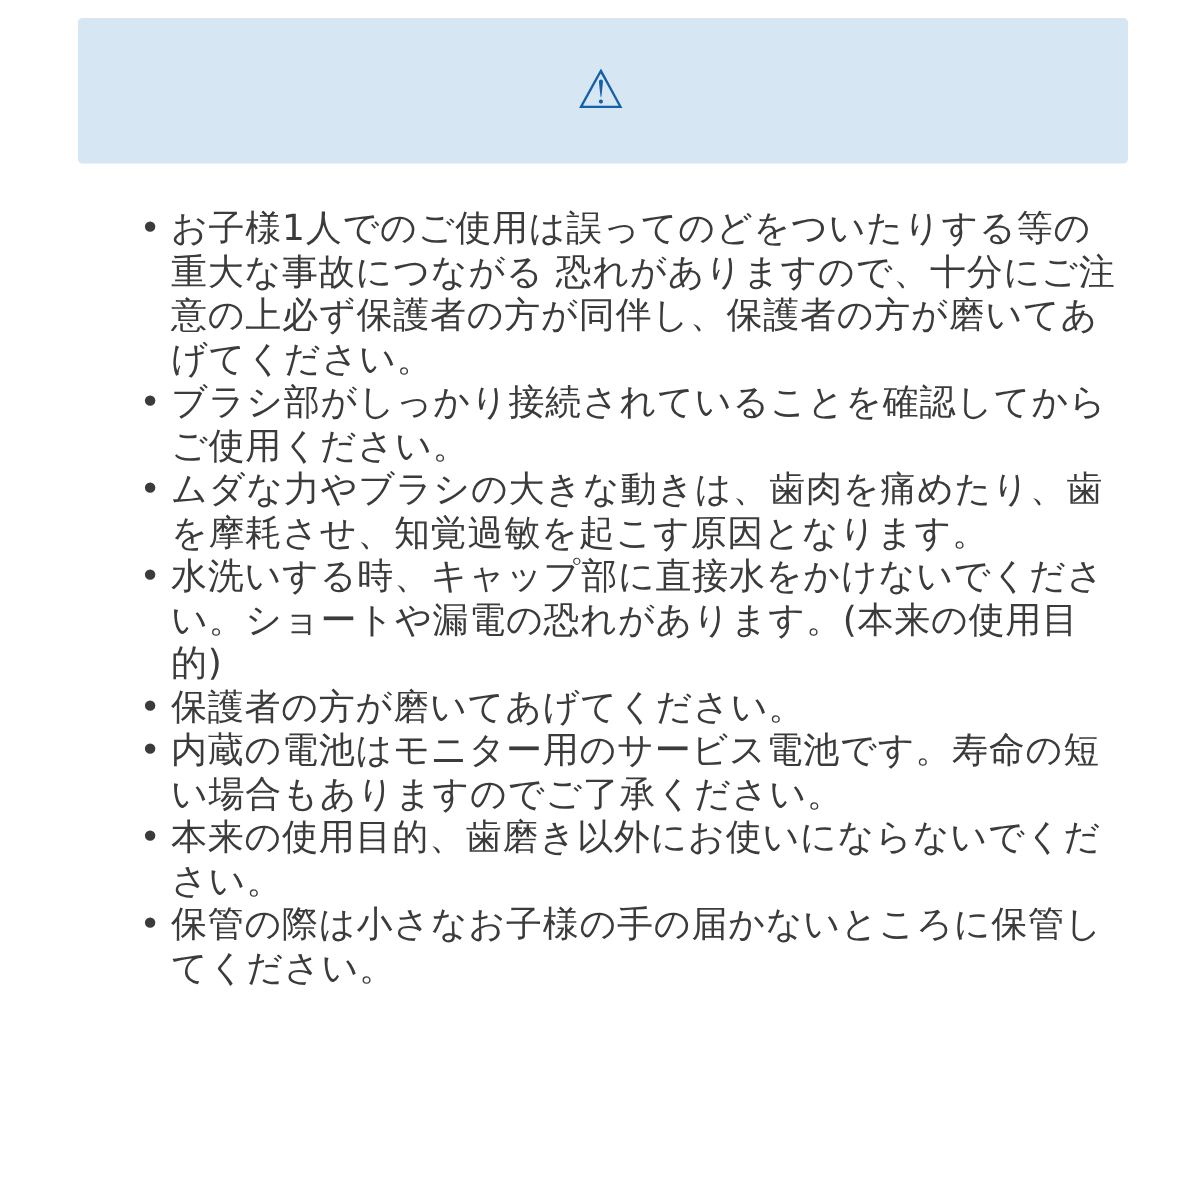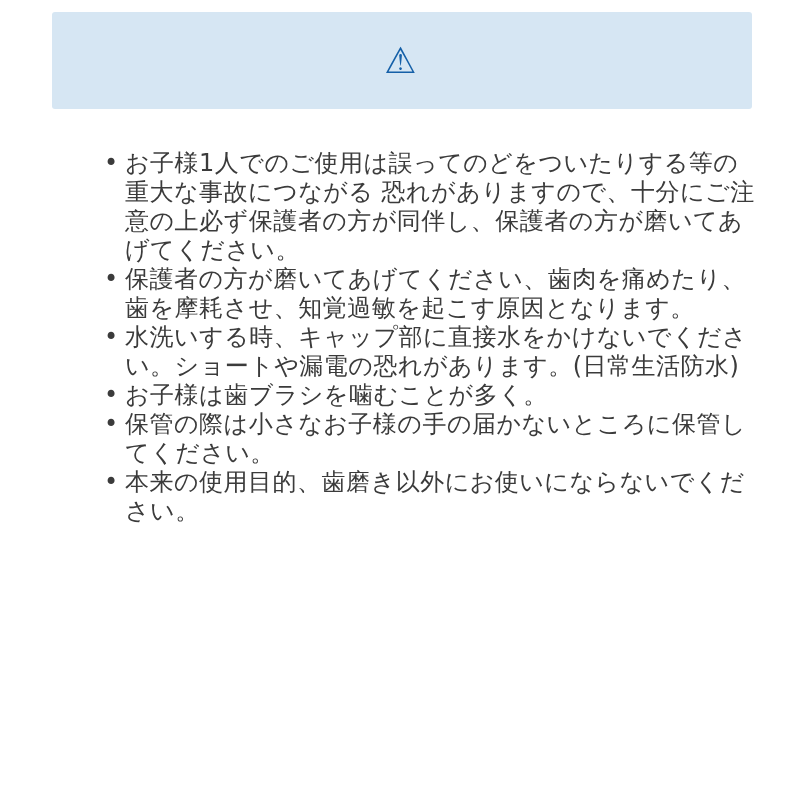--- a/index.html
+++ b/index.html
@@ -39,21 +39,21 @@
     font-size: 36px;
     font-weight: bold;
     color: #1560a8;
     margin-right: 2px;
   }
   .notices {
     position: absolute;
     left: 88px;
     top: 133px;
     width: 652px;
-    margin: 16px;
+    margin: 5px;
     padding: 0;
     list-style: none;
     font-size: 24px;
     line-height: 29px;
     color: #3b3b3b;
     letter-spacing: 0.5px;
   }
   .notices li {
     position: relative;
     padding-left: 21px;
@@ -74,20 +74,22 @@
 <div class="page">
 
   <div class="banner">
     <div class="banner-title">
       <span class="warn-icon">⚠</span>
     </div>
   </div>
 
   <ul class="notices">
     <li>お子様1人でのご使用は誤ってのどをついたりする等の重大な事故につながる 恐れがありますので、十分にご注意の上必ず保護者の方が同伴し、保護者の方が磨いてあげてください。</li>
-    <li>保護者の方が磨いてあげてください、歯肉を痛めたり、歯を摩耗させ、知覚過敏を起こす原因となります。</li>
-    <li>水洗いする時、キャップ部に直接水をかけないでください。ショートや漏電の恐れがあります。(日常生活防水)</li>
-    <li>お子様は歯ブラシを噛むことが多く。</li>
+    <li>ブラシ部がしっかり接続されていることを確認してからご使用ください。</li>
+    <li>ムダな力やブラシの大きな動きは、歯肉を痛めたり、歯を摩耗させ、知覚過敏を起こす原因となります。</li>
+    <li>水洗いする時、キャップ部に直接水をかけないでください。ショートや漏電の恐れがあります。(本来の使用目的)</li>
+    <li>保護者の方が磨いてあげてください。</li>
+    <li>内蔵の電池はモニター用のサービス電池です。寿命の短い場合もありますのでご了承ください。</li>
+    <li>本来の使用目的、歯磨き以外にお使いにならないでください。</li>
     <li>保管の際は小さなお子様の手の届かないところに保管してください。</li>
-    <li>本来の使用目的、歯磨き以外にお使いにならないでください。</li>
   </ul>
 
 </div>
 
 </body></html>

